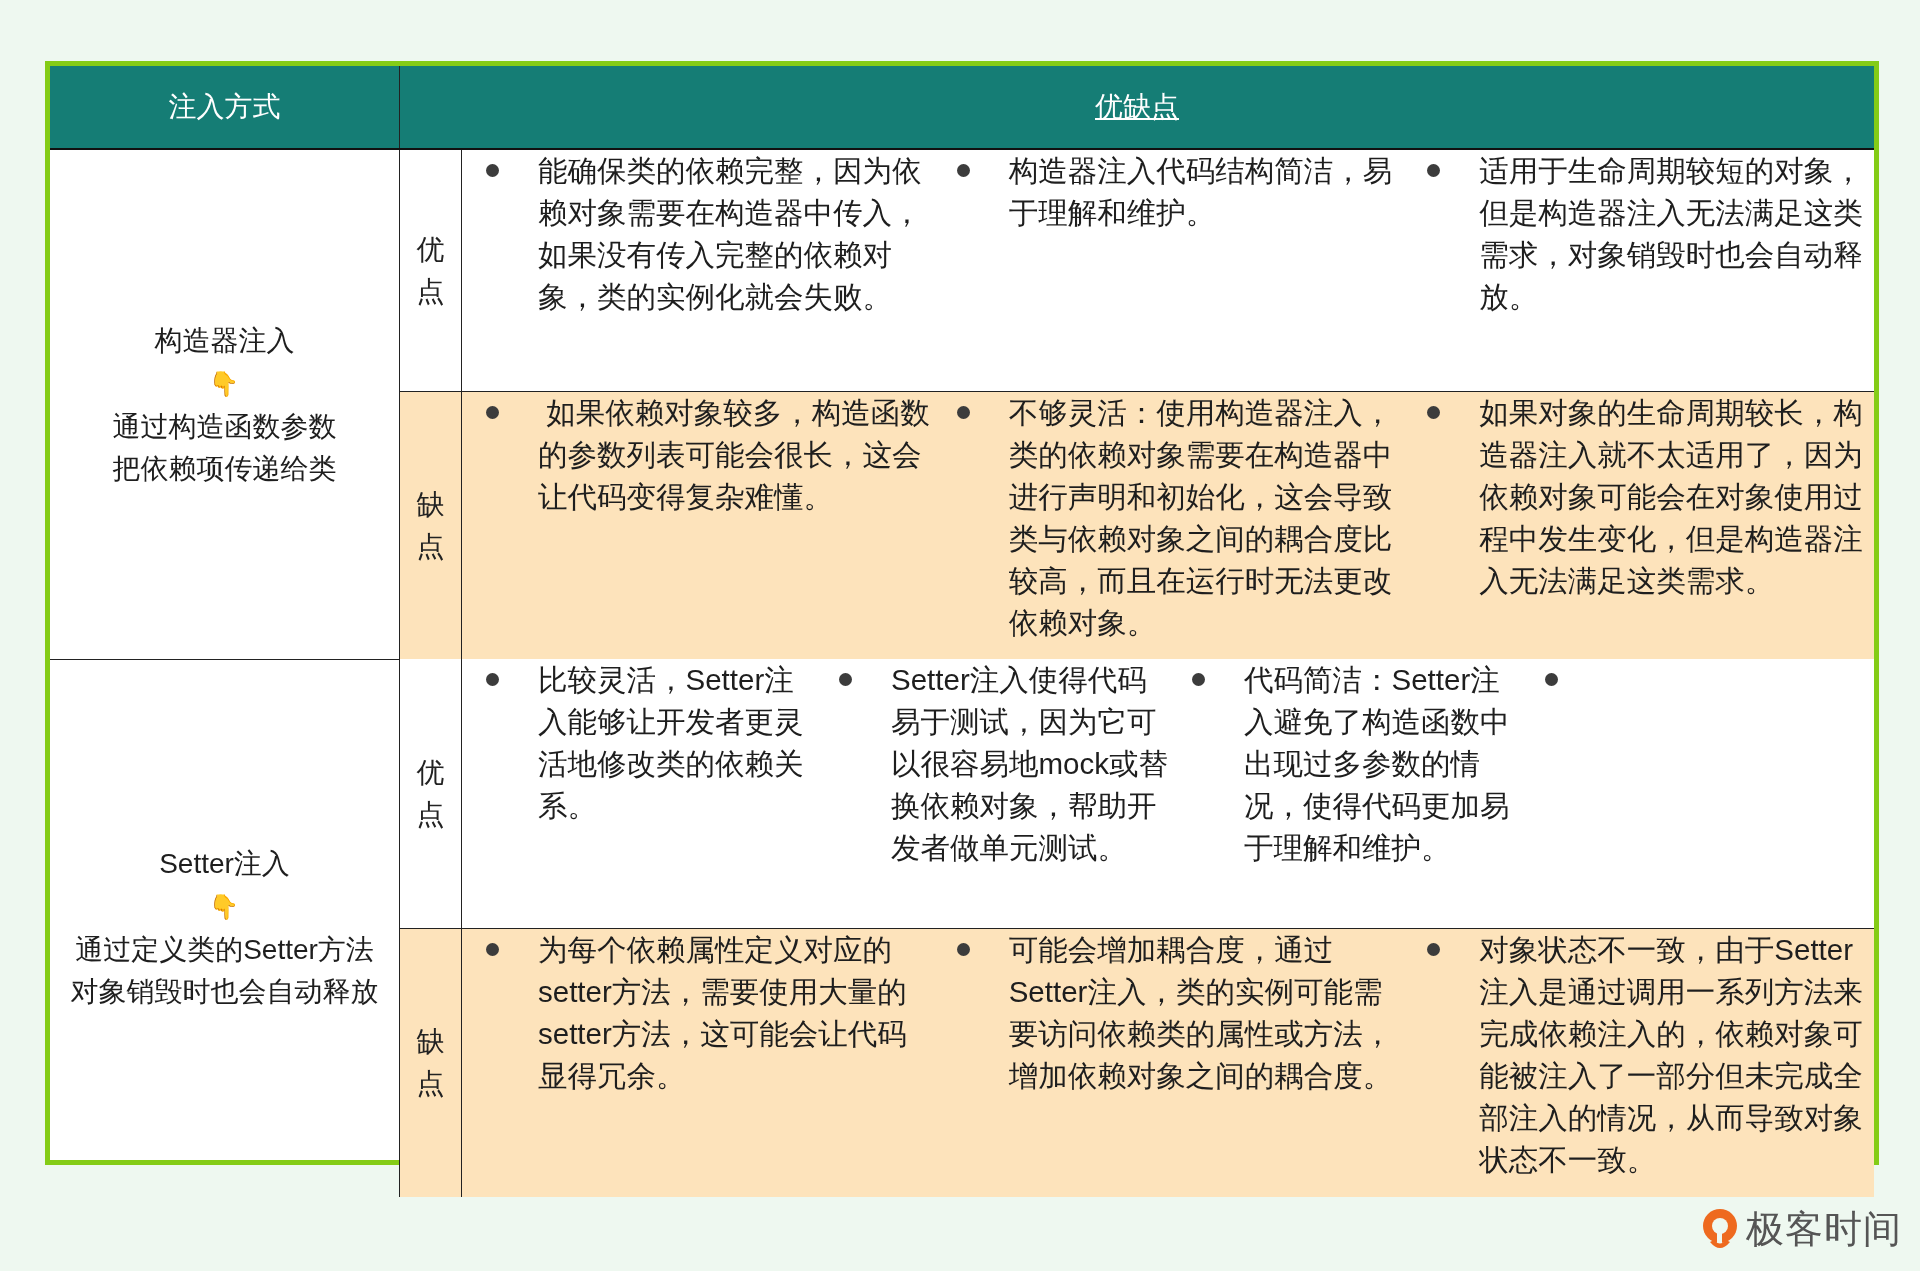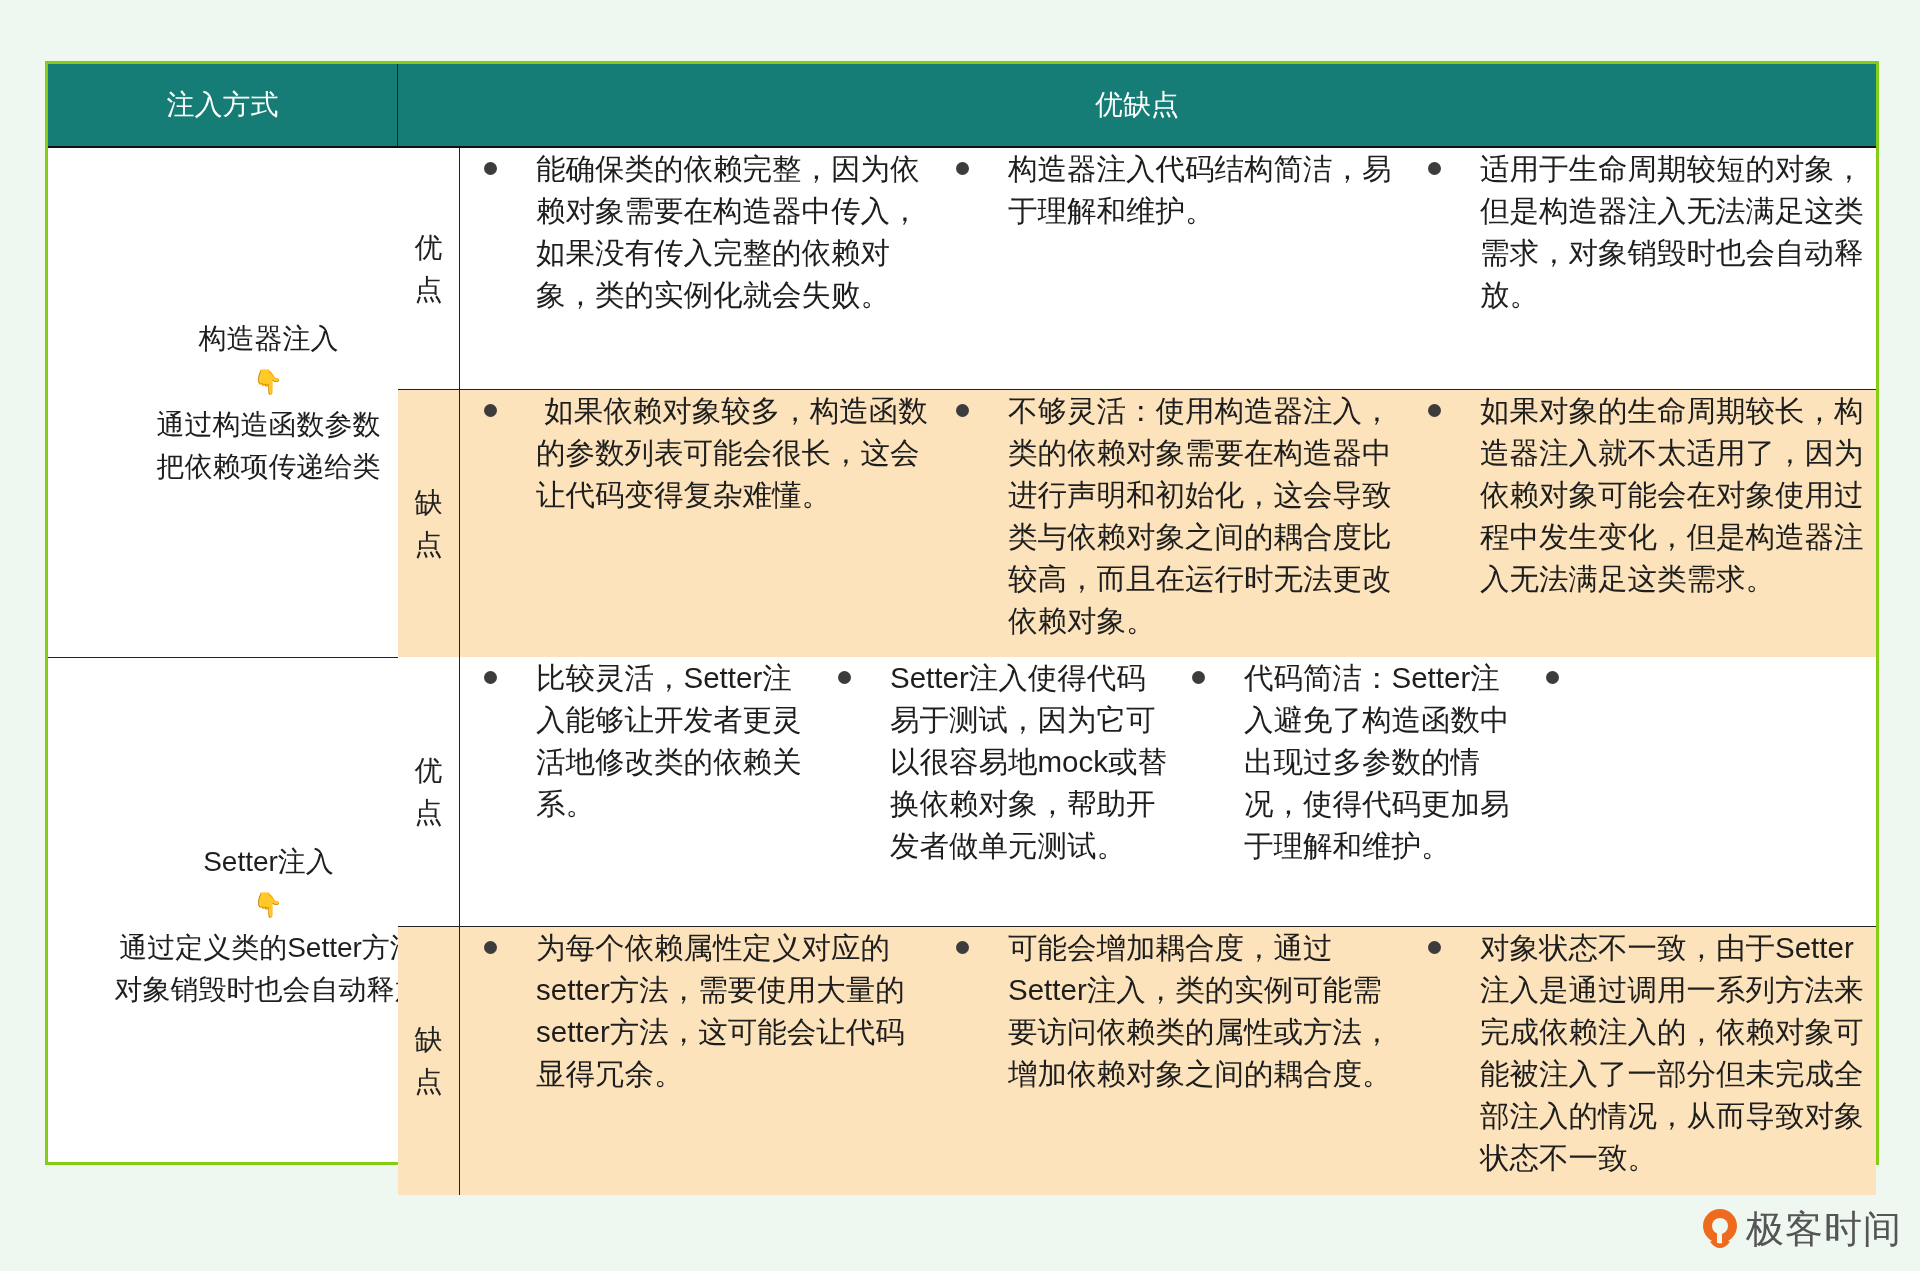--- a/index.html
+++ b/index.html
@@ -4,40 +4,40 @@
 <style>
   html, body { margin: 0; padding: 0; }
   body {
     width: 1920px; height: 1271px; position: relative; overflow: hidden;
     background: #EEF8F0;
     font-family: "Liberation Sans", "DejaVu Sans", sans-serif;
     color: #1e1e1e;
   }
   .table {
     position: absolute; left: 45px; top: 61px; width: 1834px; height: 1104px;
-    border: 3px solid #84cc16; box-sizing: border-box; background: #fff;
+    border: 5px solid #84cc16; box-sizing: border-box; background: #fff;
   }
   .header {
     position: absolute; left: 0; top: 0; width: 100%; height: 84px;
     background: #157D75; border-bottom: 2px solid #111; box-sizing: border-box;
   }
   .header .h-cell {
     position: absolute; top: 0; height: 82px; display: flex; align-items: center; justify-content: center;
     color: #fff; font-size: 28px;
   }
   .h-cell.c1 { left: 0; width: 350px; border-right: 1.5px solid #222; box-sizing: border-box; }
-  .h-cell.c2 { left: 350px; right: 0; }
+  .h-cell.c2 { left: 350px; right: 0; text-decoration: underline; }
   .section {
     position: absolute; left: 0; width: 100%;
   }
   .method {
     position: absolute; left: 0; top: 0; width: 350px; height: 100%;
     border-right: 1.5px solid #222; box-sizing: border-box;
     display: flex; flex-direction: column; align-items: center; justify-content: center;
-    font-size: 28px; line-height: 42px; text-align: center; color: #1e1e1e; margin-left: 46px;
+    font-size: 28px; line-height: 42px; text-align: center; color: #1e1e1e;
   }
   .method .emoji { font-size: 24px; line-height: 44px; }
   .sub {
     position: absolute; left: 350px; right: 0;
     box-sizing: border-box;
   }
   .sub.adv { background: #ffffff; }
   .sub.dis { background: #FDE3BB; }
   .sub + .sub { border-top: 1.5px solid #222; }
   .label {

